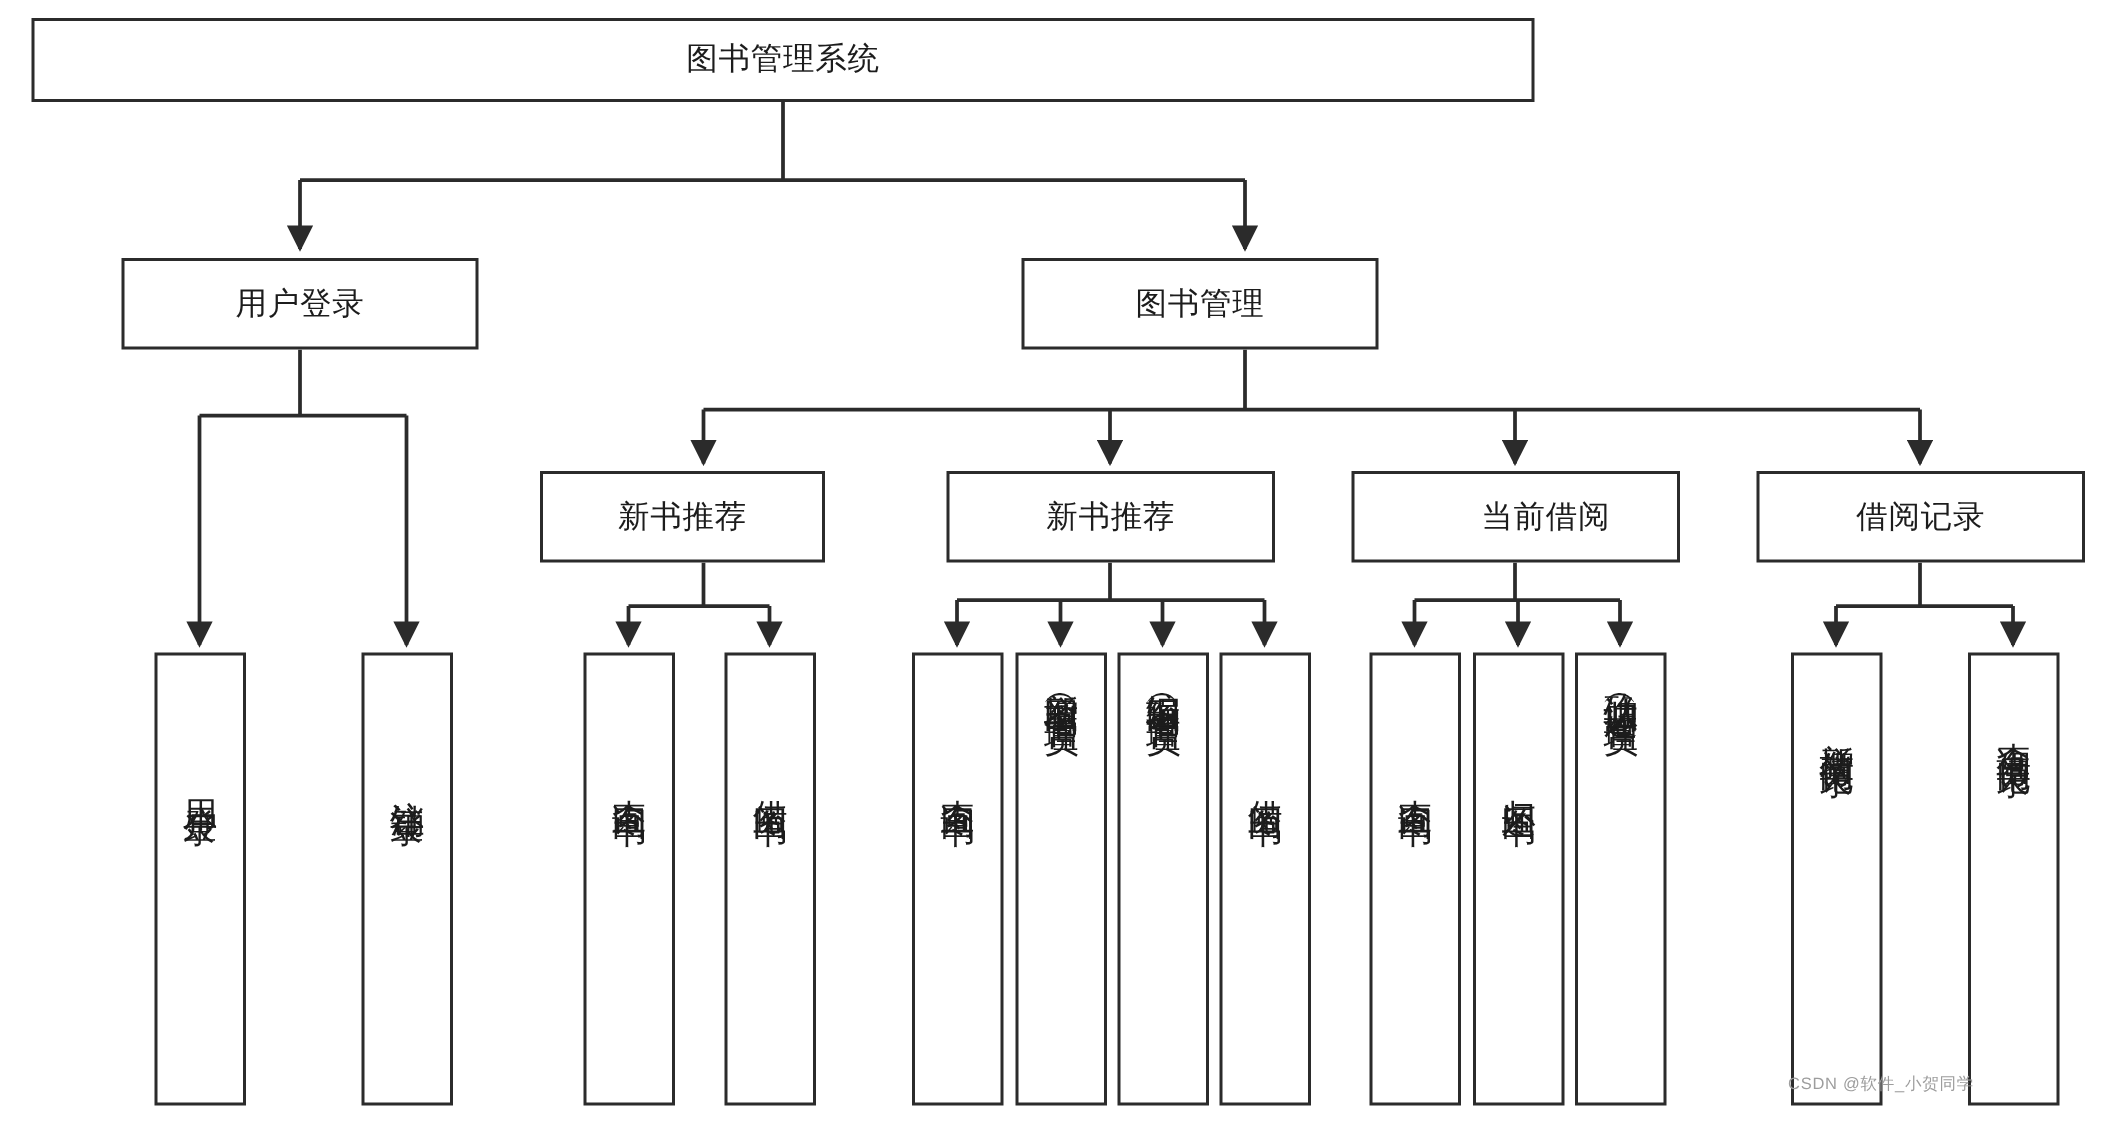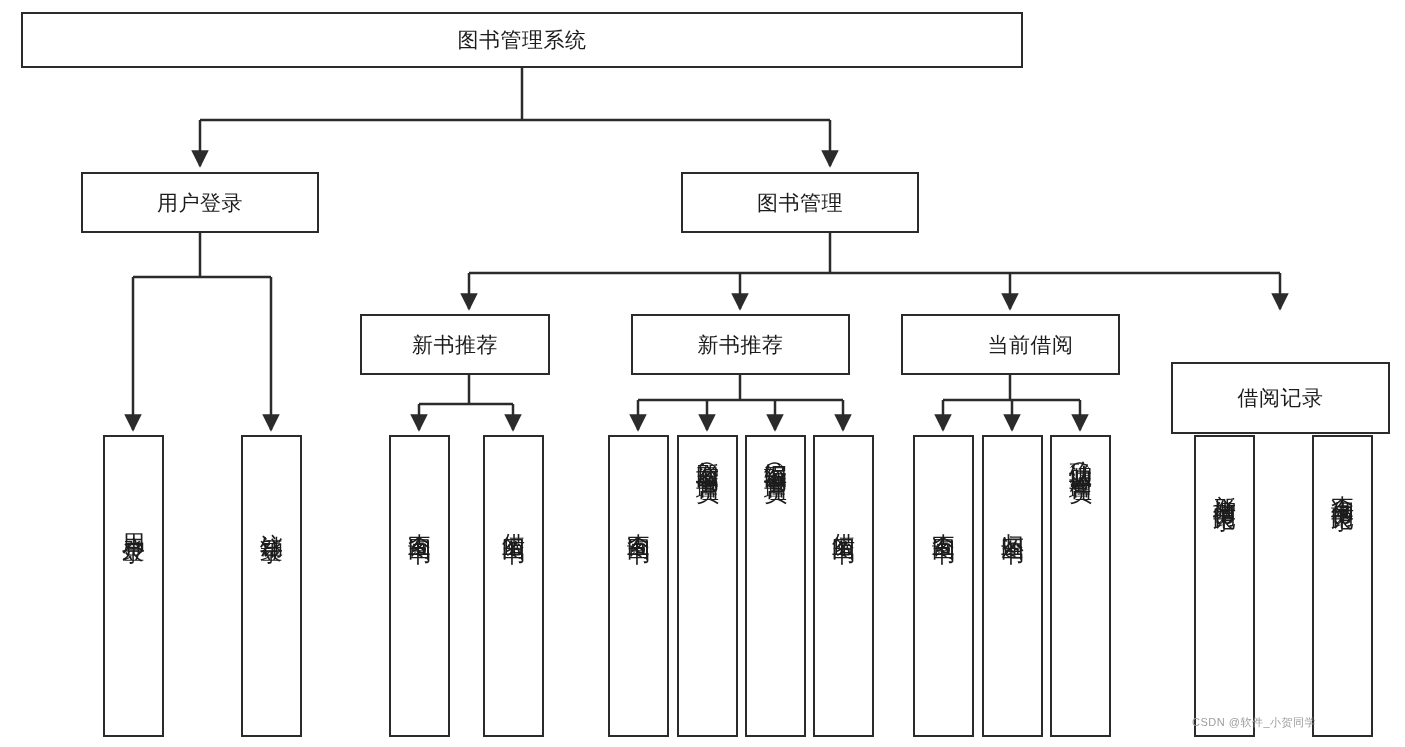--- a/index.html
+++ b/index.html
@@ -135,21 +135,21 @@
 
   <div class="node h" style="left:360px; top:314px; width:190px; height:61px;">
     <span class="lbl">新书推荐</span>
   </div>
   <div class="node h" style="left:631px; top:314px; width:219px; height:61px;">
     <span class="lbl">新书推荐</span>
   </div>
   <div class="node h" style="left:901px; top:314px; width:219px; height:61px;padding-left:40px;">
     <span class="lbl">当前借阅</span>
   </div>
-  <div class="node h" style="left:1171px; top:314px; width:219px; height:72px;margin-top:48px;">
+  <div class="node h" style="left:1171px; top:314px; width:219px; height:61px;">
     <span class="lbl">借阅记录</span>
   </div>
 
   <div class="node v" style="left:103px; top:435px; width:61px; height:302px; padding-top:78px;">
     <span class="lbl">用户登录</span>
   </div>
   <div class="node v" style="left:241px; top:435px; width:61px; height:302px; padding-top:78px;">
     <span class="lbl">注销登录</span>
   </div>
 

